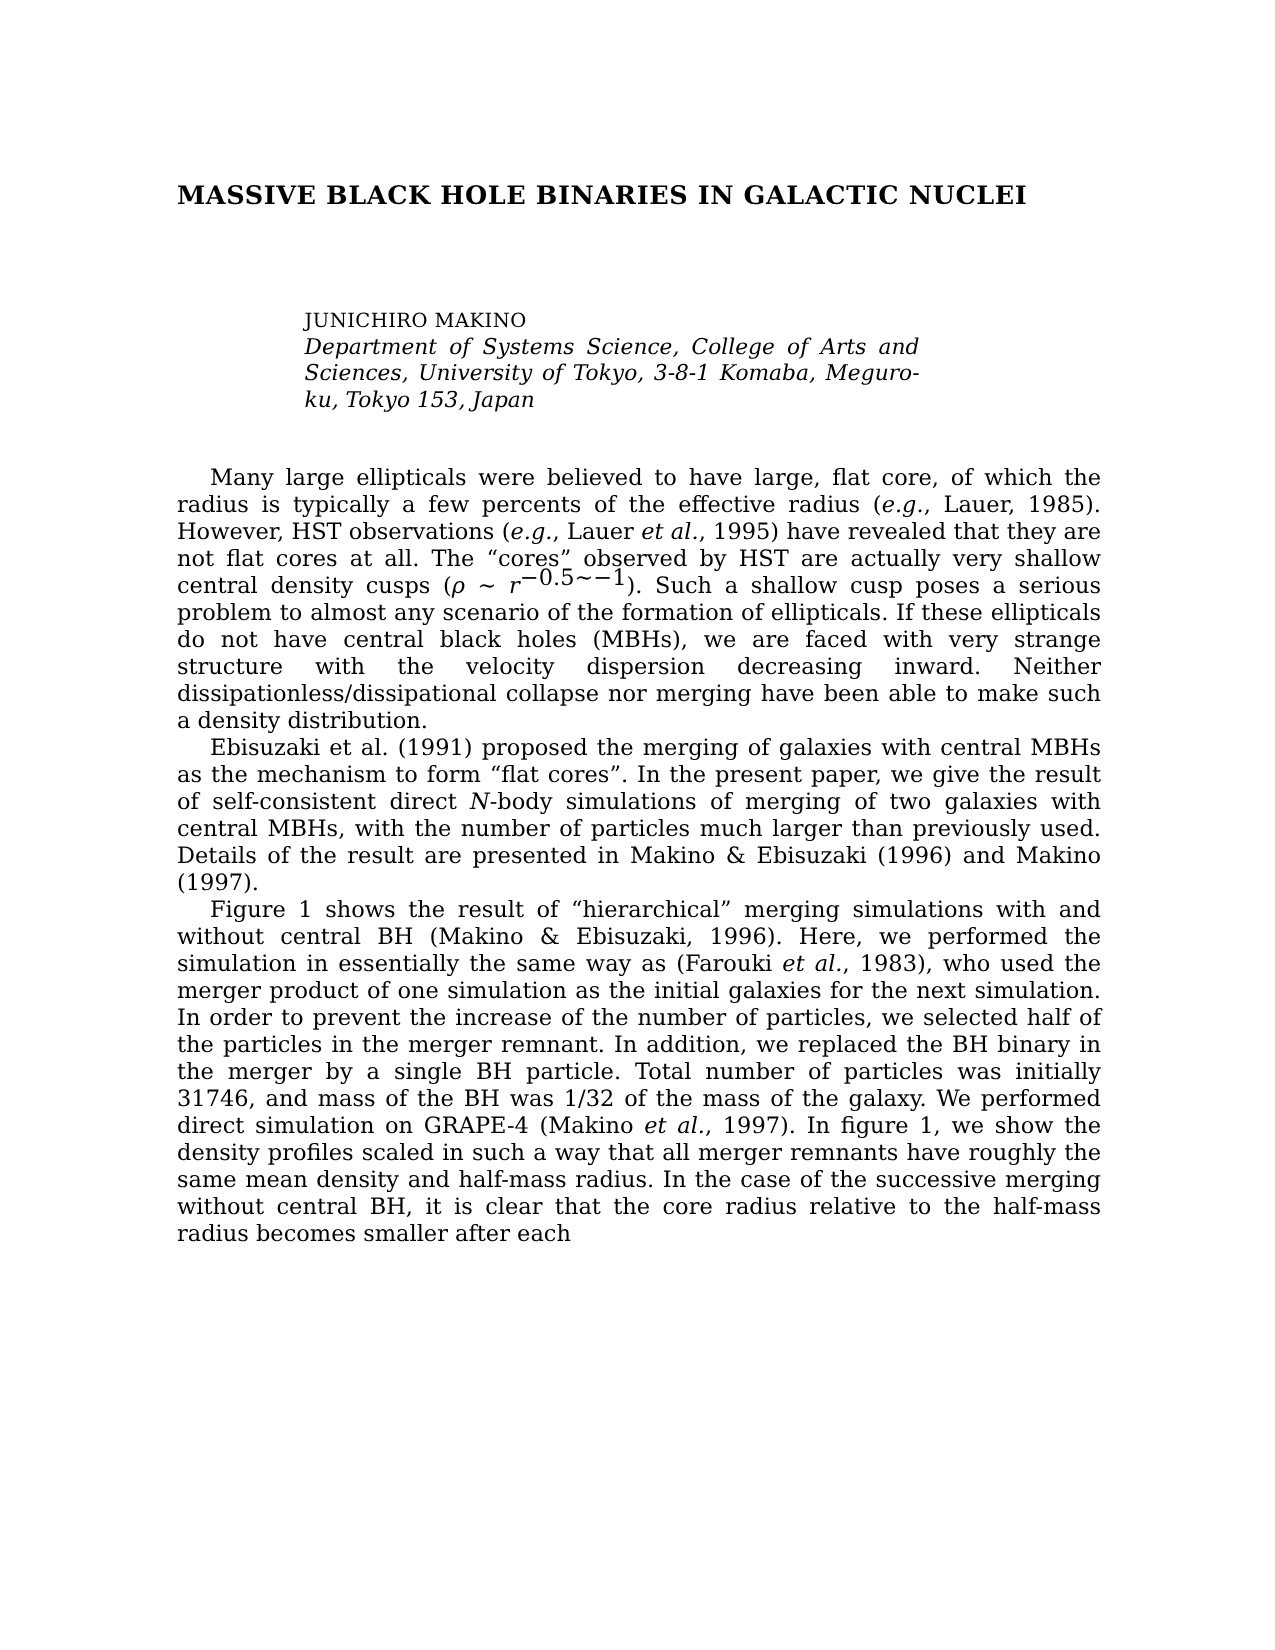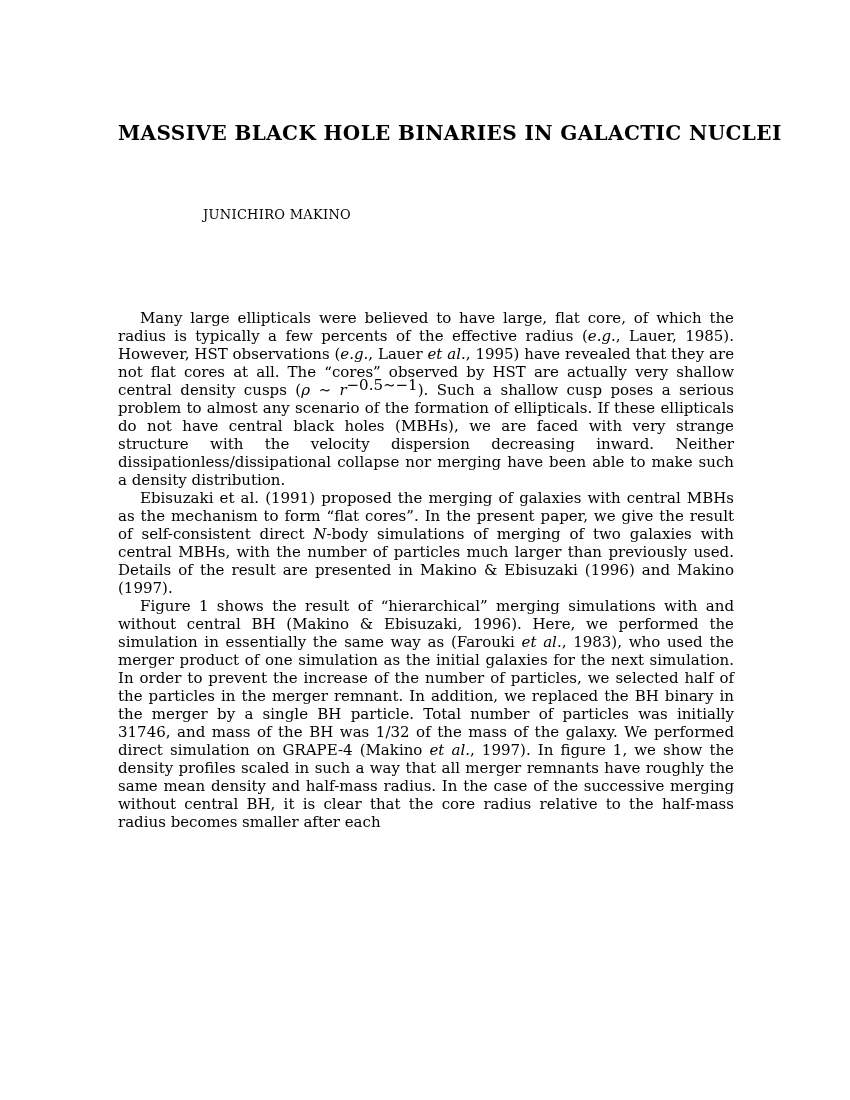--- a/index.html
+++ b/index.html
@@ -14,21 +14,21 @@
     background: #ffffff;
     color: #000000;
     font-family: "DejaVu Serif", serif;
     overflow: hidden;
   }
   .title {
     position: absolute;
     left: 118px;
     top: 121px;
     margin: 0;
-    font-size: 20px;
+    font-size: 17px;
     font-weight: bold;
     letter-spacing: 0.4px;
     white-space: nowrap;
   }
   .author-block {
     position: absolute;
     left: 203px;
     top: 206px;
     width: 410px;
   }
@@ -67,20 +67,21 @@
 </style>
 </head>
 <body>
 
 <div class="page">
 
   <h1 class="title">MASSIVE BLACK HOLE BINARIES IN GALACTIC NUCLEI</h1>
 
   <div class="author-block">
     <div class="author-name">JUNICHIRO MAKINO</div>
+    <div class="affiliation">Department of Systems Science, College of Arts and Sciences, University of Tokyo, 3-8-1 Komaba, Meguro-ku, Tokyo 153, Japan</div>
   </div>
 
   <div class="body-text">
     <p><span>Many large ellipticals were believed to have large, flat core, of which the radius is typically a few percents of the effective radius (</span><span class="it">e.g.</span><span>, Lauer, 1985). However, HST observations (</span><span class="it">e.g.</span><span>, Lauer </span><span class="it">et al.</span><span>, 1995) have revealed that they are not flat cores at all. The “cores” observed by HST are actually very shallow central density cusps (</span><span class="it">ρ</span><span> ∼ </span><span class="it">r</span><sup>−0.5∼−1</sup><span>). Such a shallow cusp poses a serious problem to almost any scenario of the formation of ellipticals. If these ellipticals do not have central black holes (MBHs), we are faced with very strange structure with the velocity dispersion decreasing inward. Neither dissipationless/dissipational collapse nor merging have been able to make such a density distribution.</span></p>
     <p><span>Ebisuzaki et al. (1991) proposed the merging of galaxies with central MBHs as the mechanism to form “flat cores”. In the present paper, we give the result of self-consistent direct </span><span class="it">N</span><span>-body simulations of merging of two galaxies with central MBHs, with the number of particles much larger than previously used. Details of the result are presented in Makino &amp; Ebisuzaki (1996) and Makino (1997).</span></p>
     <p><span>Figure 1 shows the result of “hierarchical” merging simulations with and without central BH (Makino &amp; Ebisuzaki, 1996). Here, we performed the simulation in essentially the same way as (Farouki </span><span class="it">et al.</span><span>, 1983), who used the merger product of one simulation as the initial galaxies for the next simulation. In order to prevent the increase of the number of particles, we selected half of the particles in the merger remnant. In addition, we replaced the BH binary in the merger by a single BH particle. Total number of particles was initially 31746, and mass of the BH was 1/32 of the mass of the galaxy. We performed direct simulation on GRAPE-4 (Makino </span><span class="it">et al.</span><span>, 1997). In figure 1, we show the density profiles scaled in such a way that all merger remnants have roughly the same mean density and half-mass radius. In the case of the successive merging without central BH, it is clear that the core radius relative to the half-mass radius becomes smaller after each</span></p>
   </div>
 
 </div>
 

